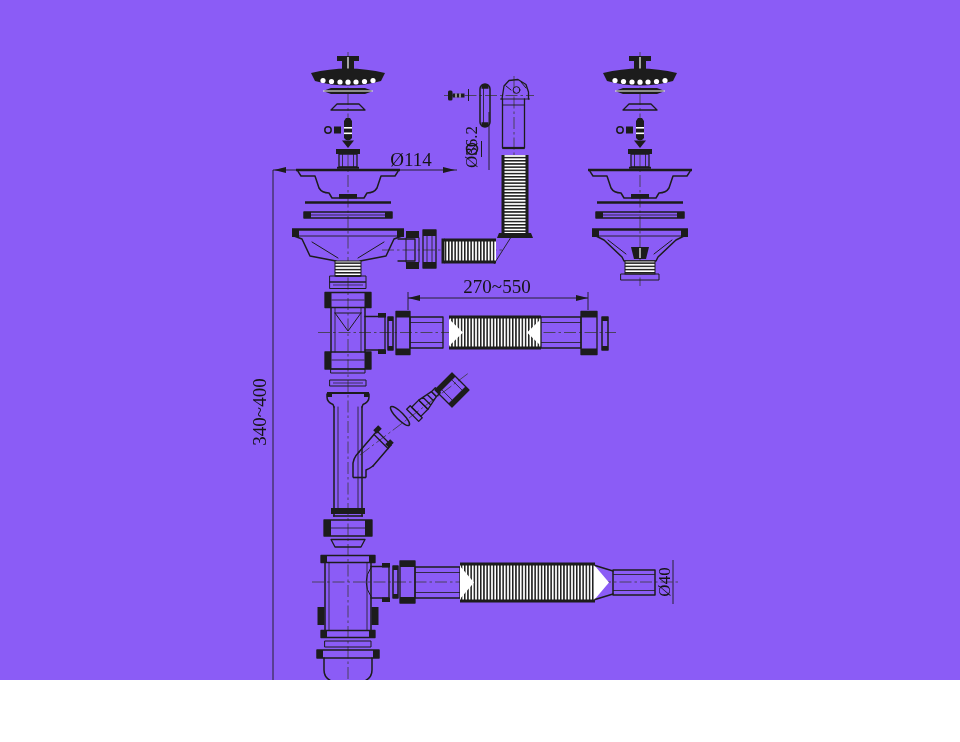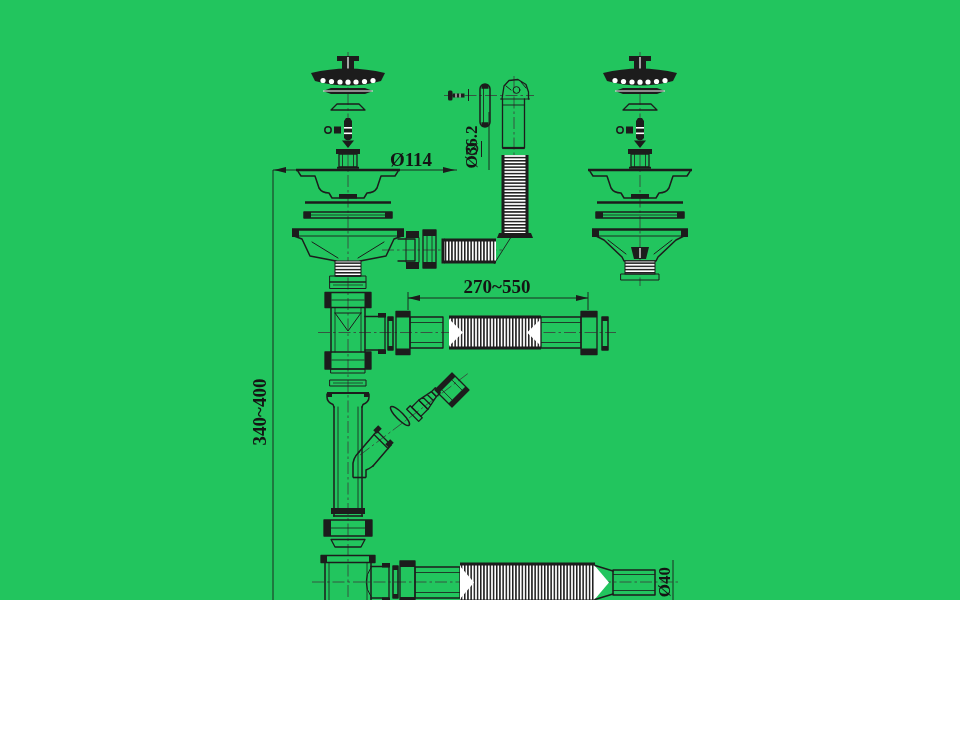--- a/index.html
+++ b/index.html
@@ -1,16 +1,16 @@
 <!DOCTYPE html>
 <html><head>
 <meta charset="utf-8">
 <style>
   html,body{margin:0;padding:0;background:#ffffff;}
-  .canvas{width:960px;height:600px;background:#22c55e;position:relative;overflow:hidden;font-weight:bold;}
+  .canvas{width:960px;height:680px;background:#8b5cf6;position:relative;overflow:hidden;}
   svg{display:block;}
   .ol{fill:none;stroke:#1c1c1c;stroke-width:1.5;stroke-linejoin:round;stroke-linecap:round;}
   .t13{stroke-width:1.3;} .t1{stroke-width:1;} .t08{stroke-width:0.8;}
   .thk{stroke:#1c1c1c;stroke-width:2.5;fill:none;stroke-linecap:butt;}
   .blk{fill:#1c1c1c;stroke:none;}
   .wht{fill:#ffffff;stroke:none;}
   .cl{stroke:#3a3a3a;stroke-width:0.8;fill:none;stroke-dasharray:12 3 2.5 3;}
   .dim{stroke:#1c1c1c;stroke-width:0.9;fill:none;}
   .lbl{font-family:"Liberation Serif","DejaVu Serif",serif;font-size:19px;fill:#141414;}
   .lbl-s{font-family:"Liberation Serif","DejaVu Serif",serif;font-size:17px;fill:#141414;}

